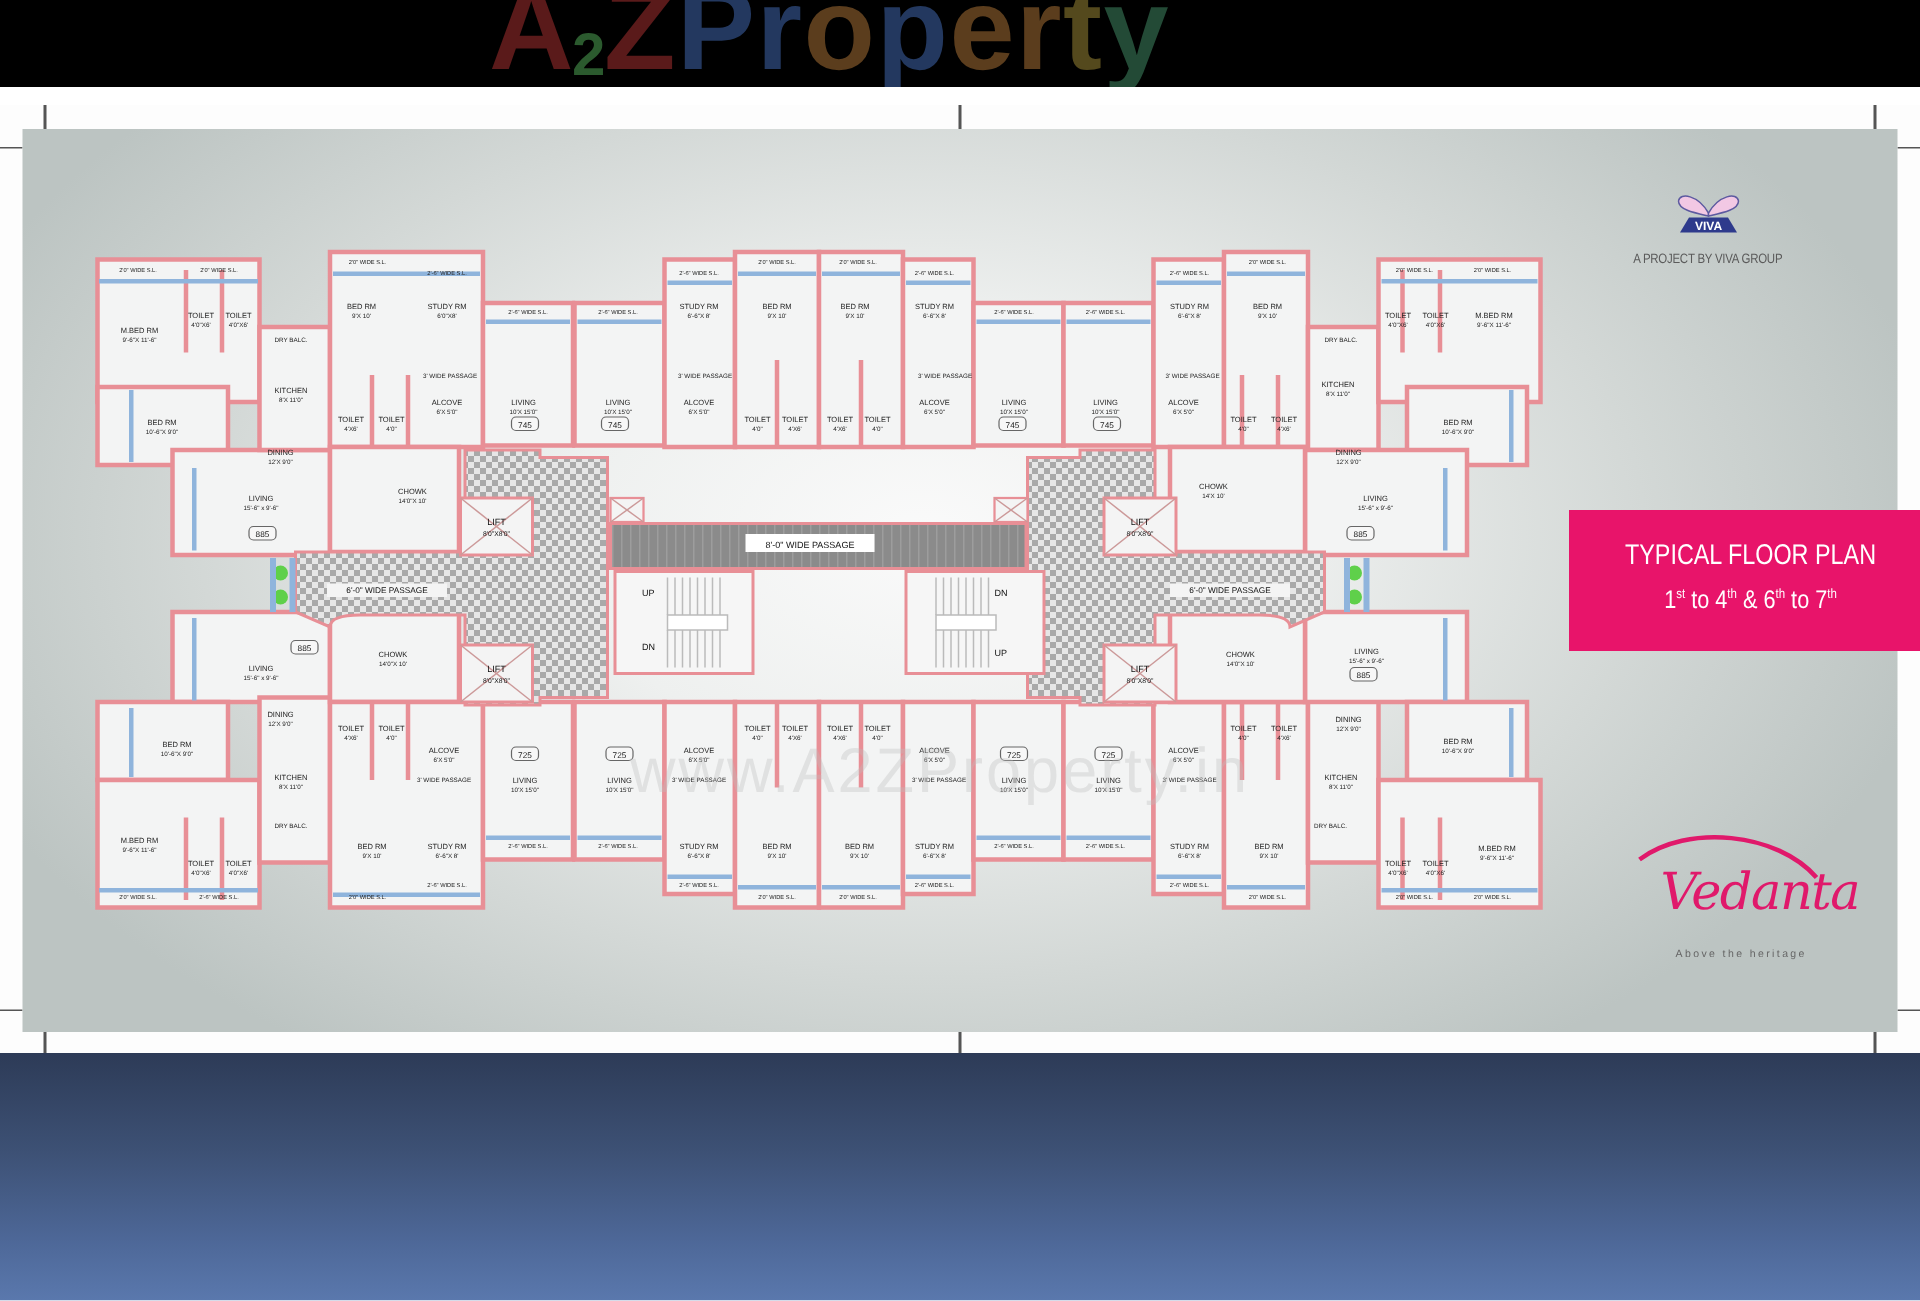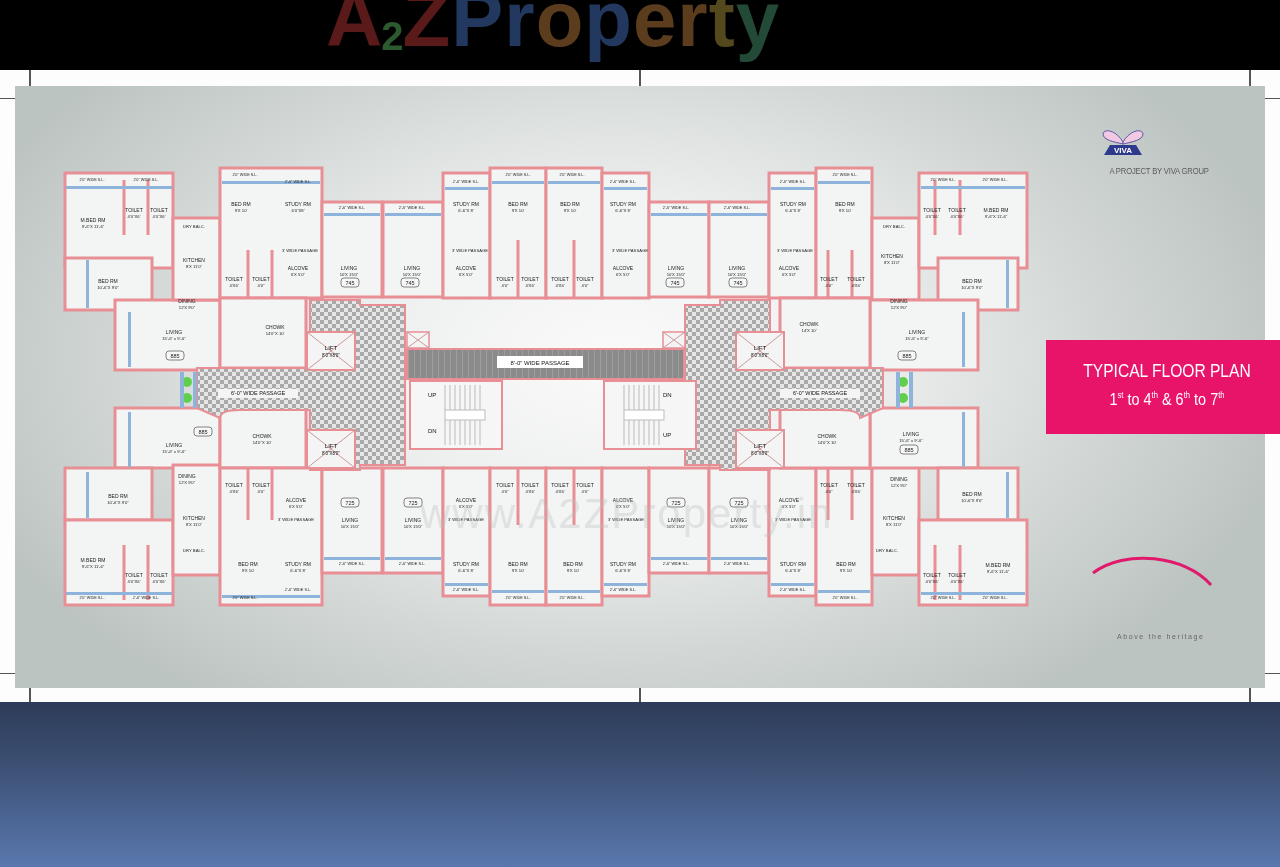--- a/index.html
+++ b/index.html
@@ -1,32 +1,32 @@
 <!DOCTYPE html>
 <html><head>
 <meta charset="utf-8">
 <style>
   html, body { margin:0; padding:0; }
   body { width:1280px; height:867px; position:relative; overflow:hidden; background:#ffffff; font-family:"Liberation Sans", sans-serif; }
-  .topbar { position:absolute; left:0; top:0; width:1280px; height:70px; background:#000; overflow:hidden; }
+  .topbar { position:absolute; left:0; top:0; width:1280px; height:58px; background:#000; overflow:hidden; }
   .brand { position:absolute; left:326px; top:-20px; font-family:"Liberation Sans", sans-serif; font-weight:bold; font-size:78px; letter-spacing:1px; white-space:nowrap; line-height:1; }
   .brand span { display:inline-block; }
   .brand .sub2 { font-size:40px; vertical-align:-4px; margin:0 -2px; }
   .paper { position:absolute; left:0; top:70px; width:1280px; height:632px; background:#fdfdfd; }
   .tick { position:absolute; background:#555; }
   .sheet { position:absolute; left:15px; top:86px; width:1250px; height:602px;
     background: radial-gradient(ellipse 55% 70% at 48% 45%, #fafafa 0%, #eef0ef 35%, #d3d8d6 70%, #bcc4c2 100%); }
   .bottom { position:absolute; left:0; top:702px; width:1280px; height:165px;
     background: linear-gradient(180deg, #2d3b57 0%, #3d5175 40%, #4d6797 75%, #5a78ad 100%); }
   .plan { position:absolute; left:0; top:0; }
   .badge { position:absolute; left:1046px; top:340px; width:242px; height:94px; background:#e8146a; color:#fff; text-align:center; }
   .badge .t1 { margin-top:20px; font-size:19px; font-family:"Liberation Sans", sans-serif; transform:scaleX(0.82); letter-spacing:0px; }
   .badge .t2 { margin-top:8px; font-size:17px; transform:scaleX(0.85); }
   .badge sup { font-size:9px; }
-  .viva { position:absolute; left:1100px; top:128px; width:125px; }
+  .viva { position:absolute; left:1076px; top:128px; width:125px; text-align:center; }
   .viva .cap { font-size:9px; color:#5b5b5b; transform:scaleX(0.85); white-space:nowrap; margin-top:4px; letter-spacing:-0.2px; }
   .vedanta { position:absolute; left:1085px; top:555px; width:150px; height:95px; }
   .vedanta .word { position:absolute; left:22px; top:20px; font-family:"DejaVu Serif", serif; font-style:italic; color:#e0196b; font-size:34px; letter-spacing:-1px; }
   .vedanta .tag { position:absolute; left:32px; top:78px; font-size:7px; color:#666; letter-spacing:1.6px; white-space:nowrap; }
   .watermark { position:absolute; left:420px; top:490px; font-size:42px; color:rgba(190,190,190,0.35); font-family:"Liberation Sans", sans-serif; letter-spacing:2px; white-space:nowrap; pointer-events:none; }
 </style>
 </head>
 <body>
 
 <div class="topbar">
@@ -495,18 +495,19 @@
 
 <div class="badge">
   <div class="t1">TYPICAL FLOOR PLAN</div>
   <div class="t2"><span>1</span><sup>st</sup><span> to 4</span><sup>th</sup><span> &amp; 6</span><sup>th</sup><span> to 7</span><sup>th</sup></div>
 </div>
 
 <div class="vedanta">
   <svg width="150" height="40" style="position:absolute;left:0;top:0">
     <path d="M8 18 C40 -6, 100 0, 126 30" stroke="#e0196b" stroke-width="3" fill="none"></path>
   </svg>
+  <div class="word">Vedanta</div>
   <div class="tag">Above the heritage</div>
 </div>
 
 <div class="watermark">www.A2ZProperty.in</div>
 
 <div class="bottom"></div>
 
 </body></html>

